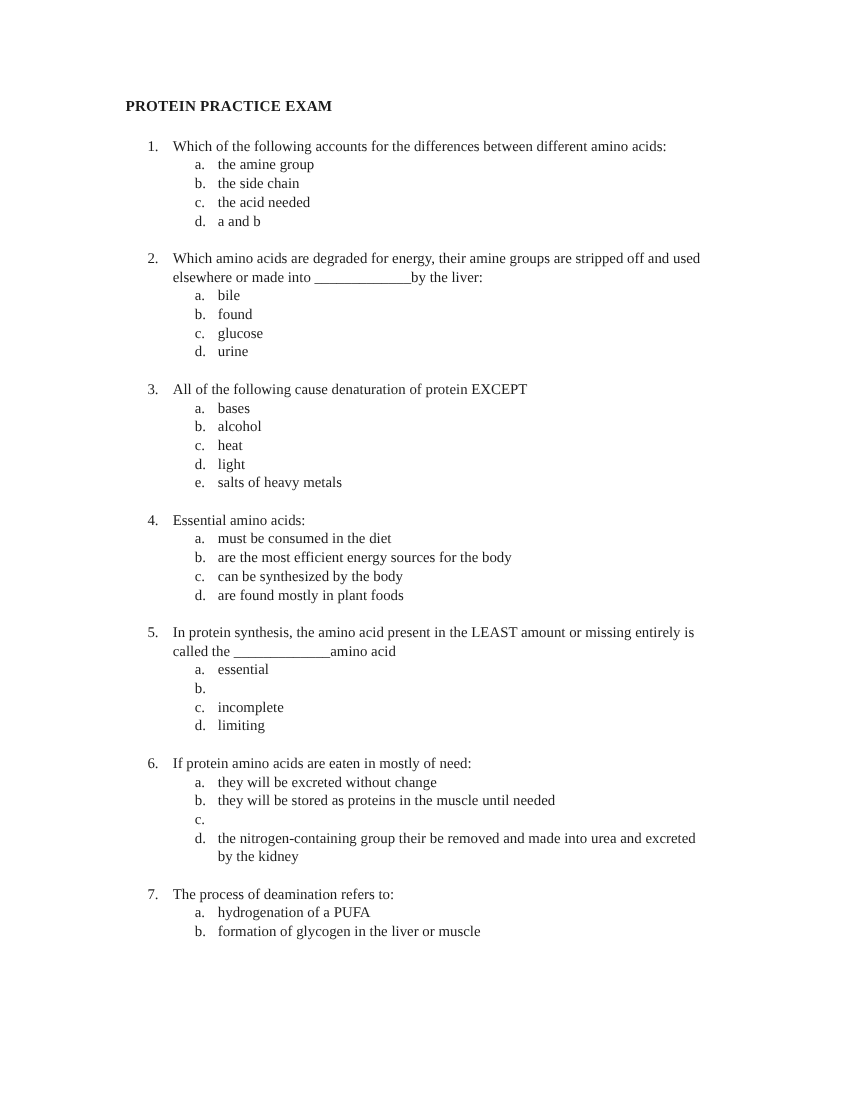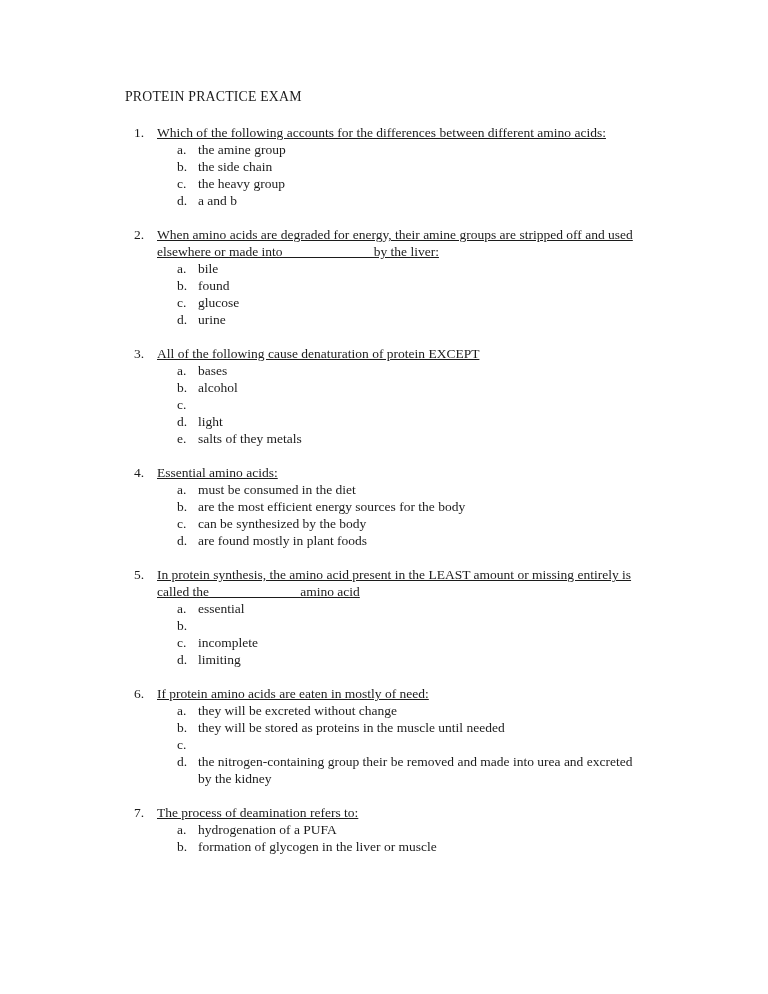--- a/index.html
+++ b/index.html
@@ -11,28 +11,28 @@
     font-family: "Liberation Serif", serif;
     font-size: 13.5px;
     line-height: 17px;
     color: #1c1c1c;
     overflow: hidden;
     box-sizing: border-box;
   }
   .content { padding: 88px 55px 0 113px; }
   .title {
     font-size: 13.8px;
-    font-weight: normal;
+    font-weight: bold;
     letter-spacing: 0.2px;
-    margin: 0 0 19px 12px;
+    margin: 0 0 19px 1px;
   }
   .question { margin: 0 0 17px 21px; }
   .q-head { display: flex; }
   .q-num { width: 23px; flex: none; }
-  .q-text { width: 505px; text-decoration: underline; }
+  .q-text { width: 505px; }
   .options { margin-left: 43px; }
   .option { display: flex; }
   .opt-letter { width: 21px; flex: none; }
   .opt-text { width: 445px; }
 </style>
 </head>
 <body>
 
 <div class="page">
   <div class="content">
@@ -48,33 +48,33 @@
         <div class="option">
           <span class="opt-letter">a.</span>
           <span class="opt-text">the amine group</span>
         </div>
         <div class="option">
           <span class="opt-letter">b.</span>
           <span class="opt-text">the side chain</span>
         </div>
         <div class="option">
           <span class="opt-letter">c.</span>
-          <span class="opt-text">the heavy group</span>
+          <span class="opt-text">the acid needed</span>
         </div>
         <div class="option">
           <span class="opt-letter">d.</span>
           <span class="opt-text">a and b</span>
         </div>
       </div>
     </div>
 
     <div class="question">
       <div class="q-head">
         <span class="q-num">2.</span>
-        <span class="q-text">When amino acids are degraded for energy, their amine groups are stripped off and used elsewhere or made into _____________by the liver:</span>
+        <span class="q-text">Which amino acids are degraded for energy, their amine groups are stripped off and used elsewhere or made into _____________by the liver:</span>
       </div>
       <div class="options">
         <div class="option">
           <span class="opt-letter">a.</span>
           <span class="opt-text">bile</span>
         </div>
         <div class="option">
           <span class="opt-letter">b.</span>
           <span class="opt-text">found</span>
         </div>
@@ -98,28 +98,29 @@
         <div class="option">
           <span class="opt-letter">a.</span>
           <span class="opt-text">bases</span>
         </div>
         <div class="option">
           <span class="opt-letter">b.</span>
           <span class="opt-text">alcohol</span>
         </div>
         <div class="option">
           <span class="opt-letter">c.</span>
+          <span class="opt-text">heat</span>
         </div>
         <div class="option">
           <span class="opt-letter">d.</span>
           <span class="opt-text">light</span>
         </div>
         <div class="option">
           <span class="opt-letter">e.</span>
-          <span class="opt-text">salts of they metals</span>
+          <span class="opt-text">salts of heavy metals</span>
         </div>
       </div>
     </div>
 
     <div class="question">
       <div class="q-head">
         <span class="q-num">4.</span>
         <span class="q-text">Essential amino acids:</span>
       </div>
       <div class="options">

